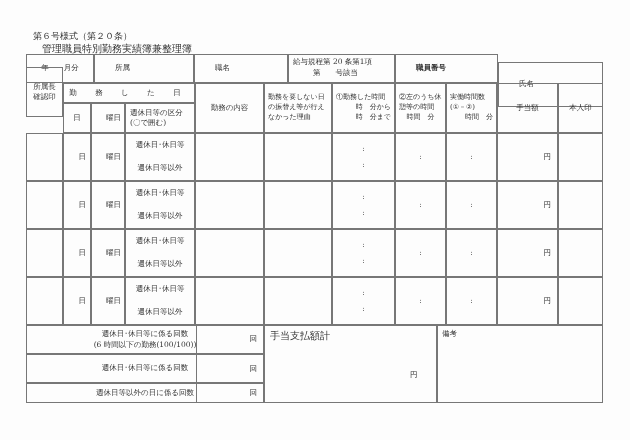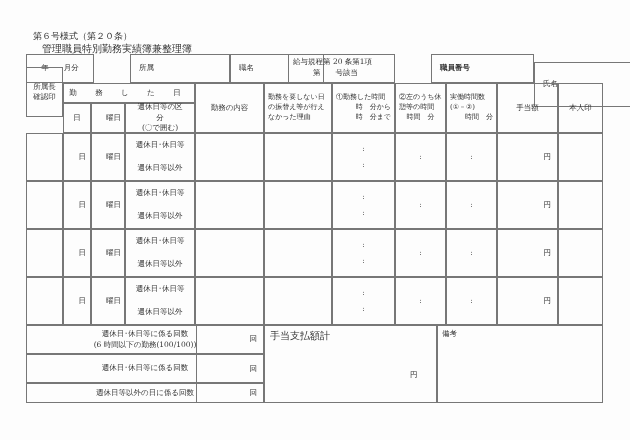--- a/index.html
+++ b/index.html
@@ -3,21 +3,21 @@
 <meta charset="utf-8">
 <style>
   html,body{margin:0;padding:0;}
   body{width:630px;height:440px;background:#fdfdfd;position:relative;overflow:hidden;
        font-family:"DejaVu Serif","Liberation Serif",serif;color:#333;}
   .abs{position:absolute;}
   .form-no{left:33px;top:30px;font-size:9px;}
   .form-title{left:42px;top:42px;font-size:10px;}
   .cell{position:absolute;box-sizing:border-box;border:0.8px solid #777;font-size:7.5px;line-height:1.4;}
   .c{display:flex;align-items:center;justify-content:center;text-align:center;}
-  .l{display:flex;align-items:center;padding-left:8px;margin-left:36px;}
+  .l{display:flex;align-items:center;padding-left:20px;}
   .tl{padding:3px 4px;}
   .r{display:flex;align-items:center;justify-content:flex-end;padding-right:6px;}
   .col{display:flex;flex-direction:column;justify-content:center;}
   .kubun{display:flex;flex-direction:column;justify-content:space-around;align-items:center;height:100%;}
   .colon2{display:flex;flex-direction:column;justify-content:center;align-items:center;gap:6px;height:100%;}
   .sp{letter-spacing:8px;}
 </style>
 </head>
 <body>
 
@@ -34,21 +34,21 @@
 <div class="cell l" style="left:395px;top:54px;width:103px;height:29px;font-weight:bold;">職員番号</div>
 <div class="cell l" style="left:498px;top:62px;width:105px;height:45px;">氏名</div>
 
 <div class="cell c col" style="left:26px;top:67px;width:37px;height:50px;">
   <div>所属長</div>
   <div>確認印</div>
 </div>
 <div class="cell c sp" style="left:63px;top:83px;width:132px;height:20px;">勤 務 し た 日</div>
 <div class="cell c" style="left:63px;top:103px;width:28px;height:30px;">日</div>
 <div class="cell c" style="left:91px;top:103px;width:34px;height:30px;justify-content:flex-end;padding-right:3px;">曜日</div>
-<div class="cell tl col" style="left:125px;top:103px;width:70px;height:30px;padding:2px 10px;text-align:center;">
+<div class="cell tl col" style="left:125px;top:103px;width:70px;height:30px;padding:2px 4px;">
   <div>週休日等の区分</div>
   <div>(〇で囲む)</div>
 </div>
 <div class="cell c" style="left:195px;top:83px;width:69px;height:50px;">勤務の内容</div>
 <div class="cell tl col" style="left:264px;top:83px;width:68px;height:50px;padding:2px 3px;font-size:7px;">
   <div>勤務を要しない日</div>
   <div>の振替え等が行え</div>
   <div>なかった理由</div>
 </div>
 <div class="cell tl col" style="left:332px;top:83px;width:63px;height:50px;padding:2px 3px;font-size:7px;">

